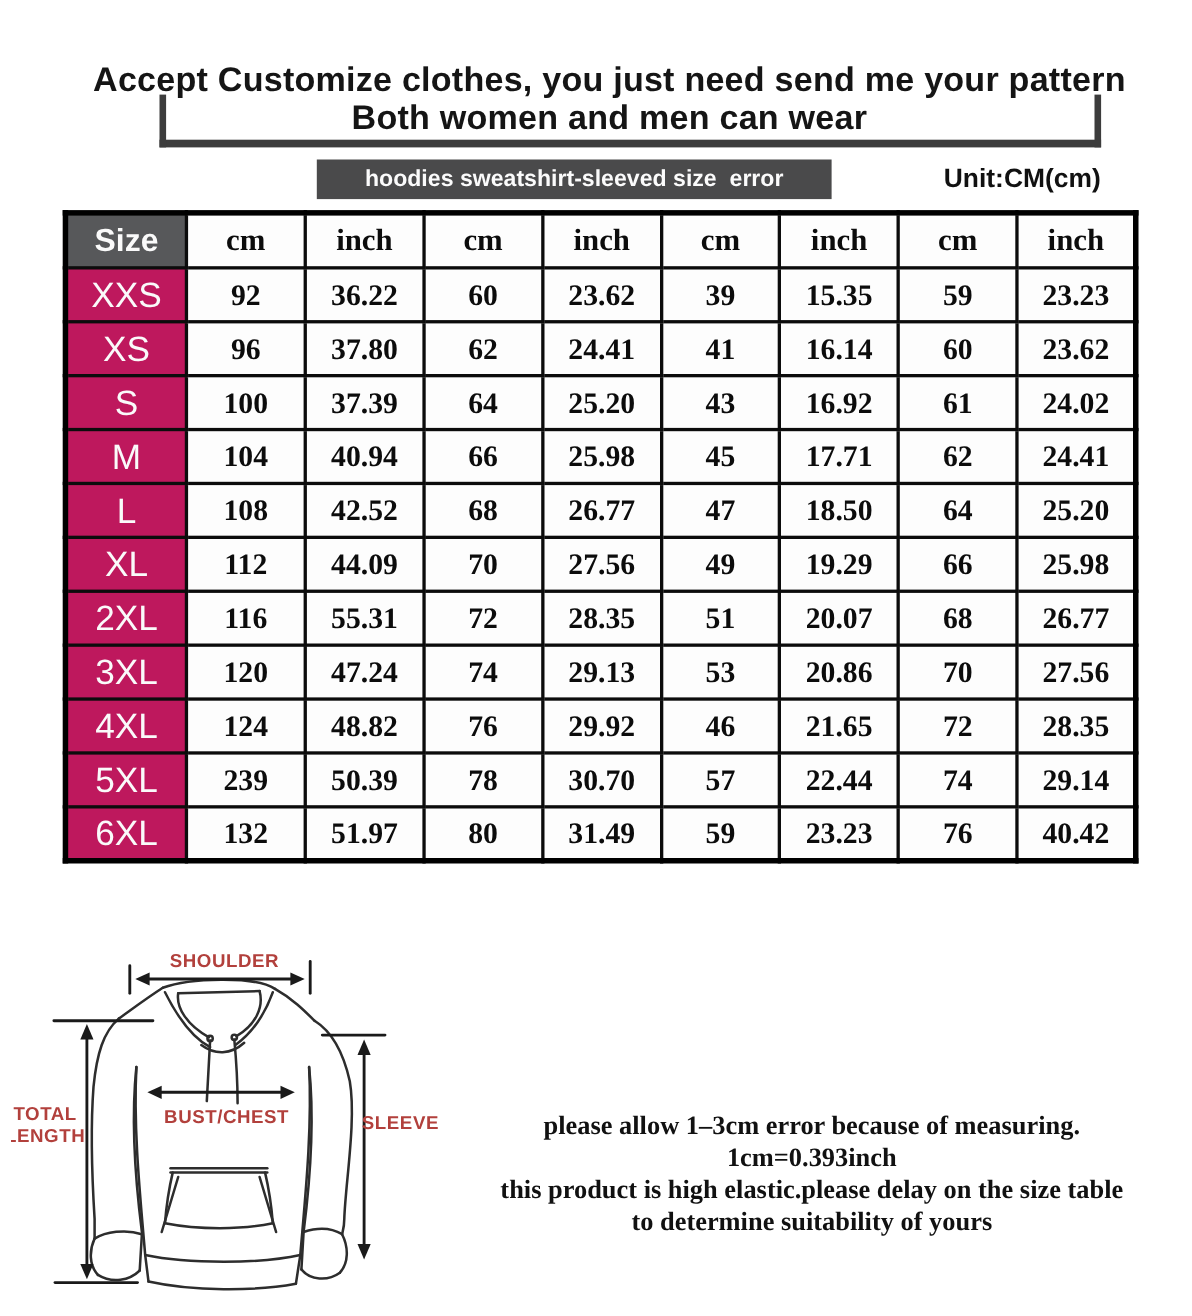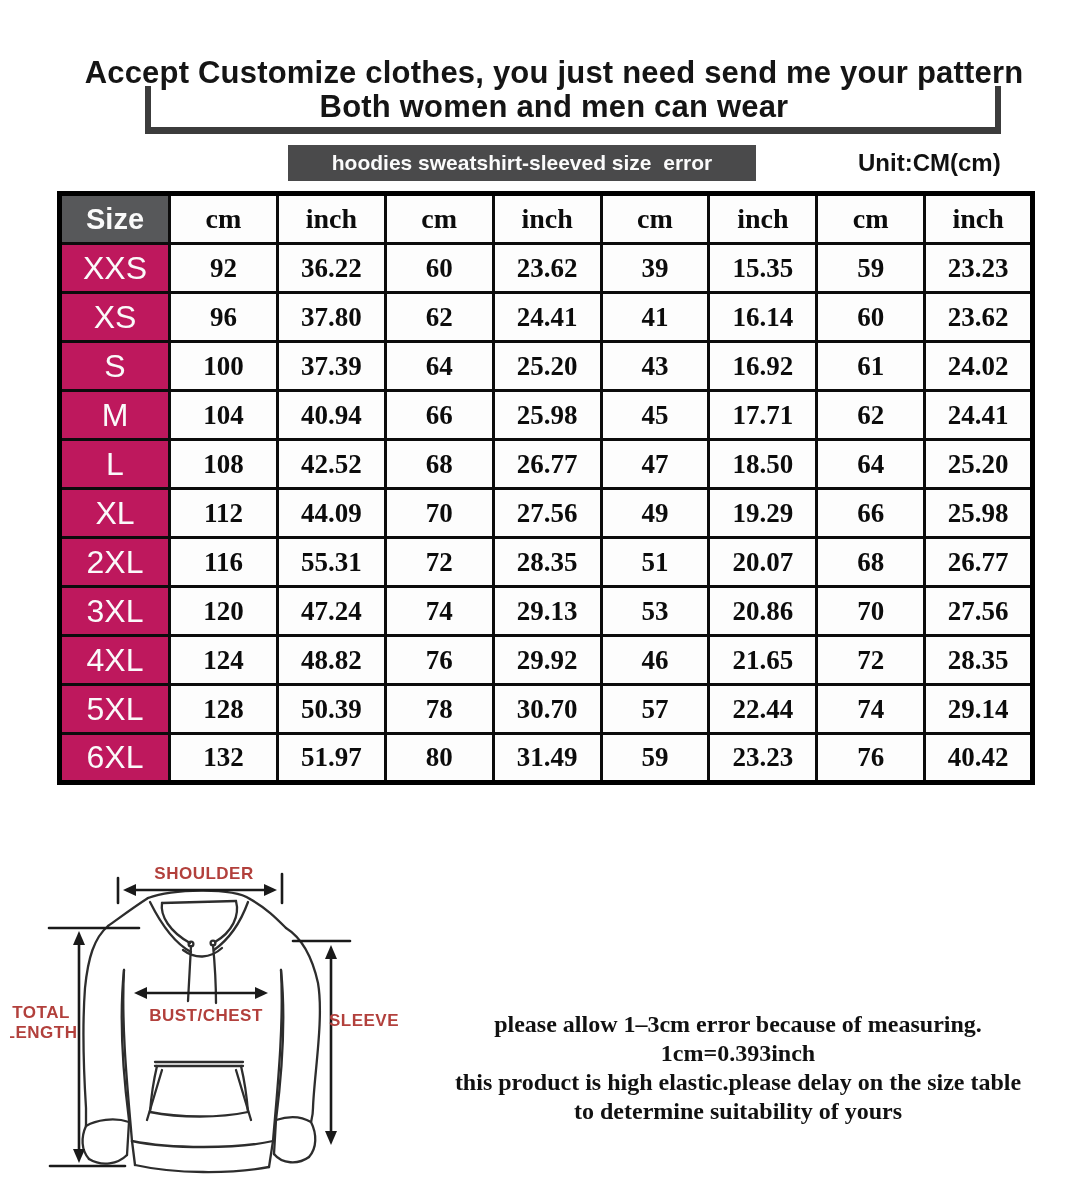--- a/index.html
+++ b/index.html
@@ -180,21 +180,21 @@
           <td class="value-cell">48.82</td>
           <td class="value-cell">76</td>
           <td class="value-cell">29.92</td>
           <td class="value-cell">46</td>
           <td class="value-cell">21.65</td>
           <td class="value-cell">72</td>
           <td class="value-cell">28.35</td>
         </tr>
         <tr>
       <td class="size-cell">5XL</td>
-    <td class="value-cell">128</td>
+    <td class="value-cell">239</td>
           <td class="value-cell">50.39</td>
           <td class="value-cell">78</td>
           <td class="value-cell">30.70</td>
           <td class="value-cell">57</td>
           <td class="value-cell">22.44</td>
           <td class="value-cell">74</td>
           <td class="value-cell">29.14</td>
         </tr>
         <tr>
       <td class="size-cell">6XL</td>

